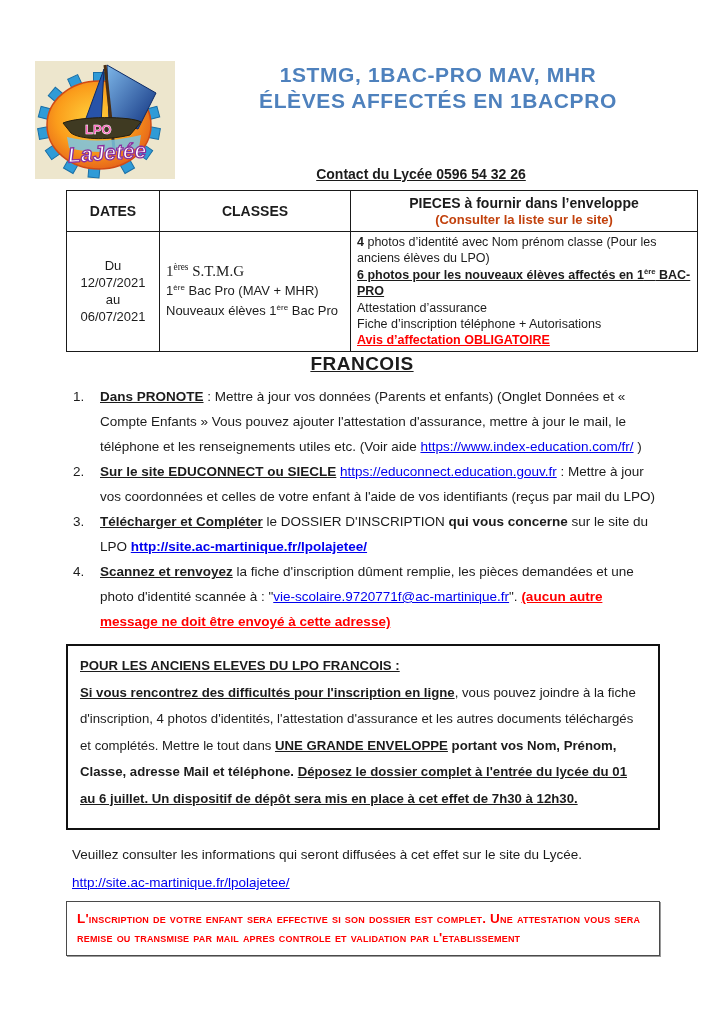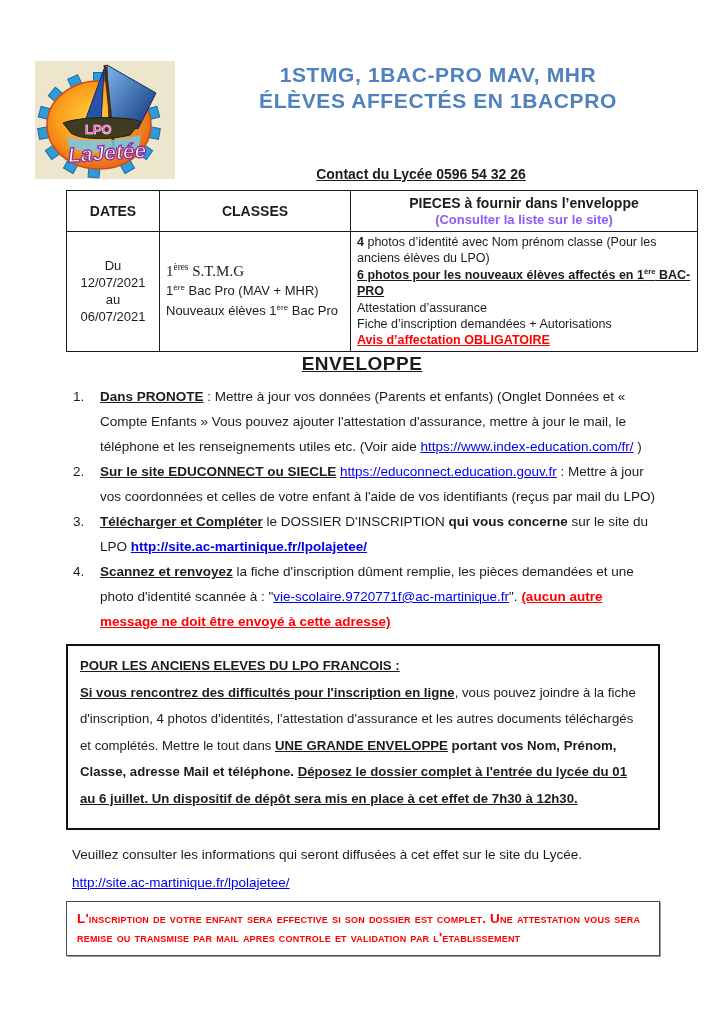--- a/index.html
+++ b/index.html
@@ -11,21 +11,21 @@
   .title{position:absolute;left:182px;top:62px;width:512px;text-align:center;
          color:#4e81bd;font-weight:bold;font-size:21px;line-height:26px;letter-spacing:.6px;}
   .contact{position:absolute;left:0;top:166px;width:724px;text-align:center;padding-left:118px;
            box-sizing:border-box;font-size:14px;font-weight:bold;}
   .contact span{text-decoration:underline;}
 
   
   table.insc{position:absolute;left:66px;top:190px;width:592px;border-collapse:collapse;table-layout:fixed;}
   table.insc th,table.insc td{border:1.6px solid #1a1a1a;padding:2px 6px;vertical-align:middle;}
   th.h{font-size:14px;font-weight:bold;text-align:center;height:36px;}
-  .h-sub{color:#8b5cf6;font-size:13px;font-weight:bold;line-height:15px;}
+  .h-sub{color:#c2410c;font-size:13px;font-weight:bold;line-height:15px;}
   .h-main{line-height:17px;}
   td.dates{width:80px;text-align:center;font-size:13px;line-height:17px;}
   td.classes{width:178px;font-size:13px;line-height:20px;padding-left:8px;}
   td.pieces{width:334px;font-size:12.5px;line-height:16.4px;vertical-align:top;padding:3px 7px;}
   .serif{font-family:"Liberation Serif",serif;font-size:15px;}
   sup{font-size:.62em;line-height:0;}
 
   
   .b{font-weight:bold;}
   .bu{font-weight:bold;text-decoration:underline;}
@@ -128,28 +128,28 @@
       </td>
       <td class="classes">
         <div class="serif"><span>1</span><sup>ères</sup><span> S.T.M.G</span></div>
         <div><span>1</span><sup>ère</sup><span> Bac Pro (MAV + MHR)</span></div>
         <div><span>Nouveaux élèves 1</span><sup>ère</sup><span> Bac Pro</span></div>
       </td>
       <td class="pieces">
         <div><span class="b">4</span><span> photos d’identité avec Nom prénom classe (Pour les anciens élèves du LPO)</span></div>
         <div class="bu"><span>6 photos pour les nouveaux élèves affectés en 1</span><sup>ère</sup><span> BAC-PRO</span></div>
         <div>Attestation d’assurance</div>
-        <div>Fiche d’inscription demandées + Autorisations</div>
+        <div>Fiche d’inscription téléphone + Autorisations</div>
         <div class="redbu">Avis d’affectation OBLIGATOIRE</div>
       </td>
     </tr>
   </tbody>
     </table>
 
-  <div class="proc-head"><span>ENVELOPPE</span></div>
+  <div class="proc-head"><span>FRANCOIS</span></div>
 
   <div class="proc-list">
     <div class="pitem">
       <span class="pnum">1.</span>
       <span class="bu">Dans PRONOTE</span><span> : Mettre à jour vos données (Parents et enfants) (Onglet Données et « Compte Enfants » Vous pouvez ajouter l'attestation d'assurance, mettre à jour le mail, le téléphone et les renseignements utiles etc. (Voir aide </span><a class="link">https://www.index-education.com/fr/</a><span> )</span>
     </div>
     <div class="pitem">
       <span class="pnum">2.</span>
       <span class="bu">Sur le site EDUCONNECT ou SIECLE</span><span> </span><a class="link">https://educonnect.education.gouv.fr</a><span> : Mettre à jour vos coordonnées et celles de votre enfant à l'aide de vos identifiants (reçus par mail du LPO)</span>
     </div>

